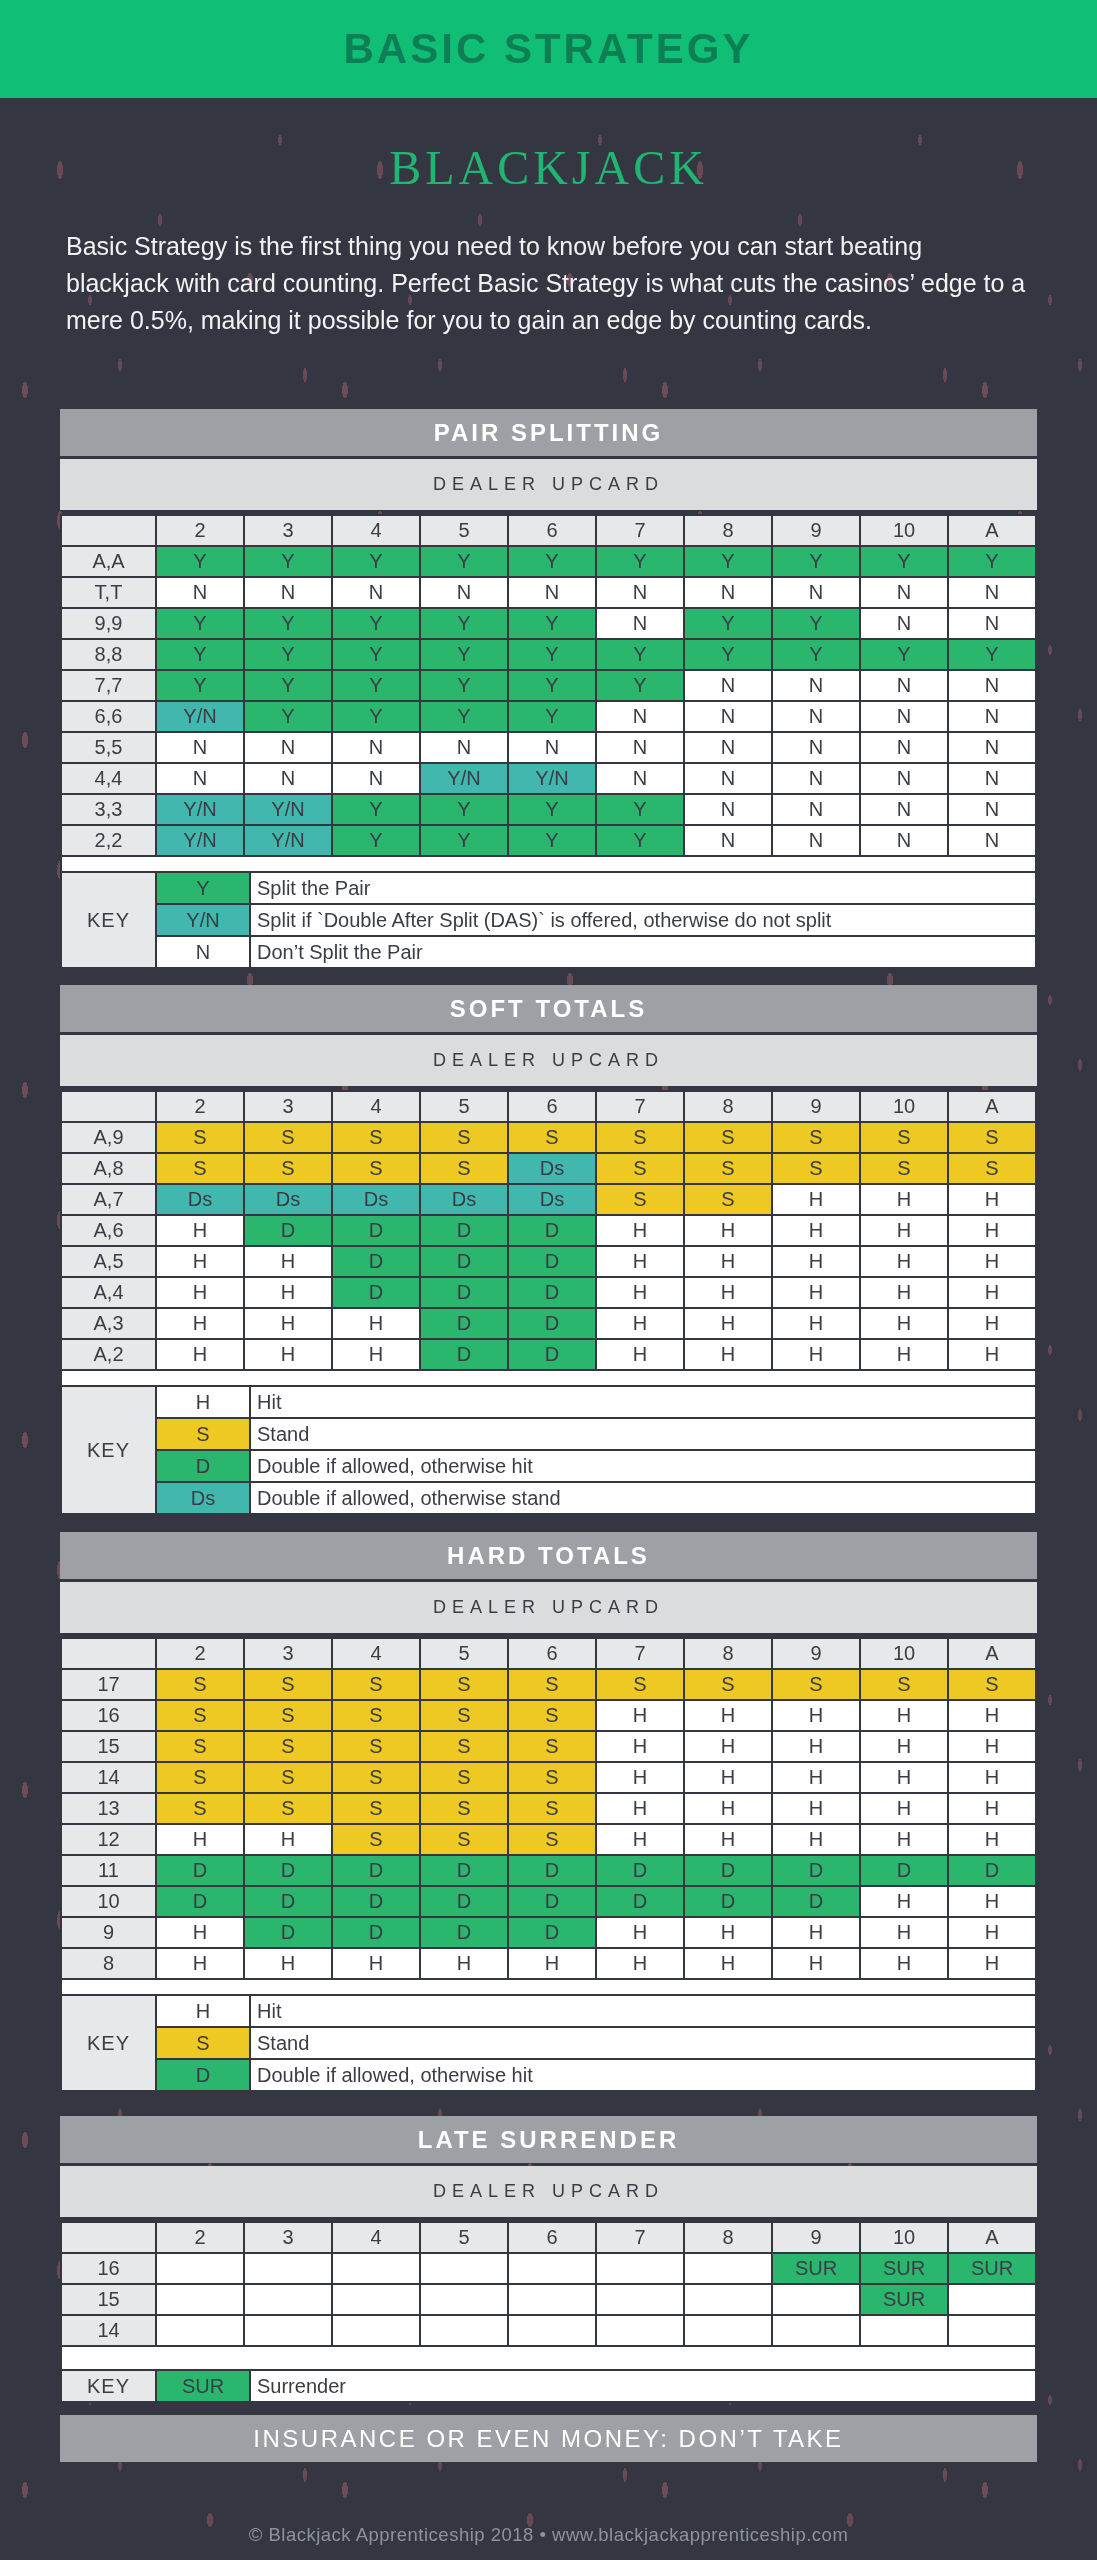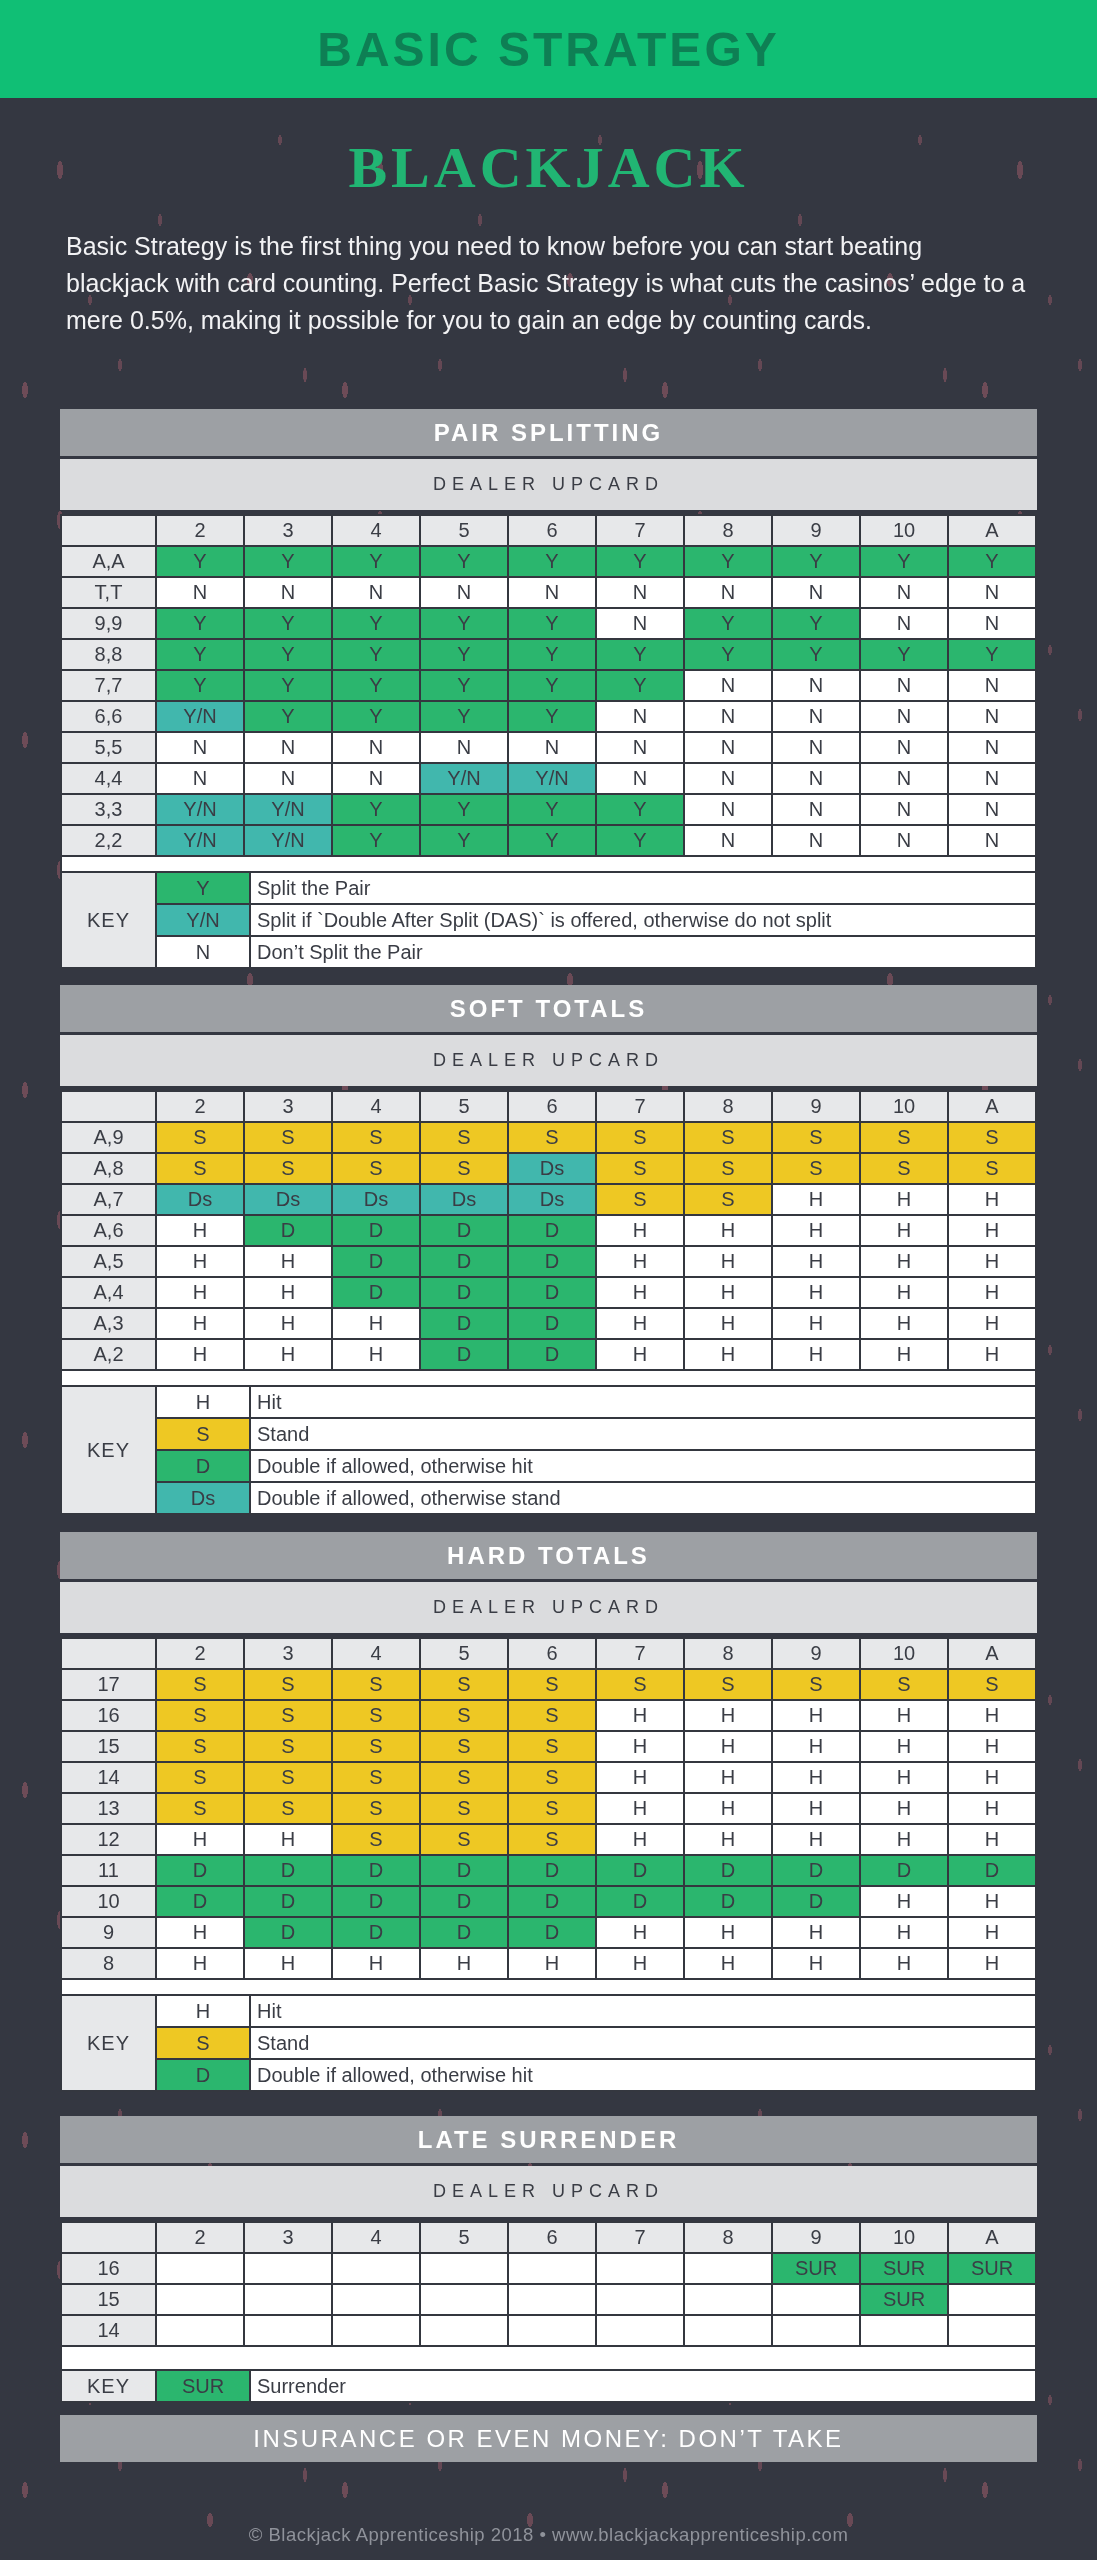--- a/index.html
+++ b/index.html
@@ -21,24 +21,24 @@
       radial-gradient(3px 7px at 210px 70px, rgba(158,92,106,.5) 97%, transparent),
       radial-gradient(2px 5px at 280px 140px,rgba(158,92,106,.45) 97%, transparent),
       radial-gradient(3px 9px at 60px 170px, rgba(158,92,106,.5) 97%, transparent),
       radial-gradient(2px 6px at 160px 220px,rgba(158,92,106,.45) 97%, transparent),
       radial-gradient(3px 7px at 250px 280px,rgba(158,92,106,.5) 97%, transparent),
       radial-gradient(2px 5px at 90px 300px, rgba(158,92,106,.45) 97%, transparent),
       radial-gradient(2px 7px at 305px 25px, rgba(158,92,106,.5) 97%, transparent);
     background-size:320px 350px;
   }
   .banner{height:98px; background:var(--banner_bg); display:flex; align-items:center; justify-content:center;}
-  .banner-title{color:var(--banner_text); font-size:48px; font-weight:bold; letter-spacing:3px;}
+  .banner-title{color:var(--banner_text); font-size:42px; font-weight:bold; letter-spacing:3px;}
   .logo{text-align:center; margin-top:44px;}
-  .logo-name{font-family:"Liberation Serif", serif; font-weight:bold; color:var(--logo_green);
-    font-size:58px; letter-spacing:4px; line-height:52px;text-align:center;}
+  .logo-name{font-family:"Liberation Serif", serif; font-weight:normal; color:var(--logo_green);
+    font-size:48px; letter-spacing:4px; line-height:52px;text-align:center;}
   .logo-sub{color:#ffffff; font-size:17px; font-weight:bold; letter-spacing:9px; margin-top:4px;}
   .intro{margin:34px 66px 0; color:#f2f2f4; font-size:25px; line-height:37px;}
   .content{margin:0 60px; width:977px;}
   .section{margin-top:16px;}
   .sec-pair-splitting{margin-top:70px;}
   .sec-hard-totals{margin-top:17px;}
   .sec-late-surrender{margin-top:24px;}
   .title-bar{height:47px; background:var(--section_bar_bg); color:var(--section_bar_text);
     font-size:24px; font-weight:bold; letter-spacing:3px; display:flex; align-items:center;
     justify-content:center; margin-bottom:3px;margin-top:16px;}

